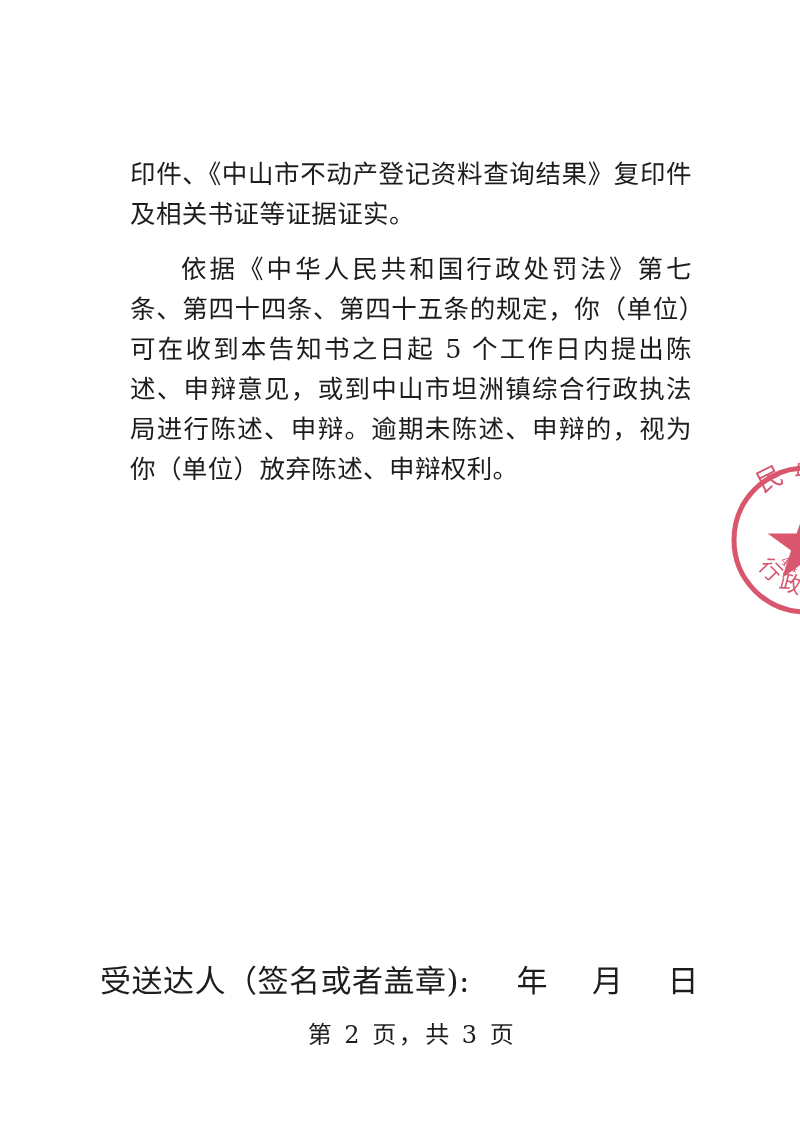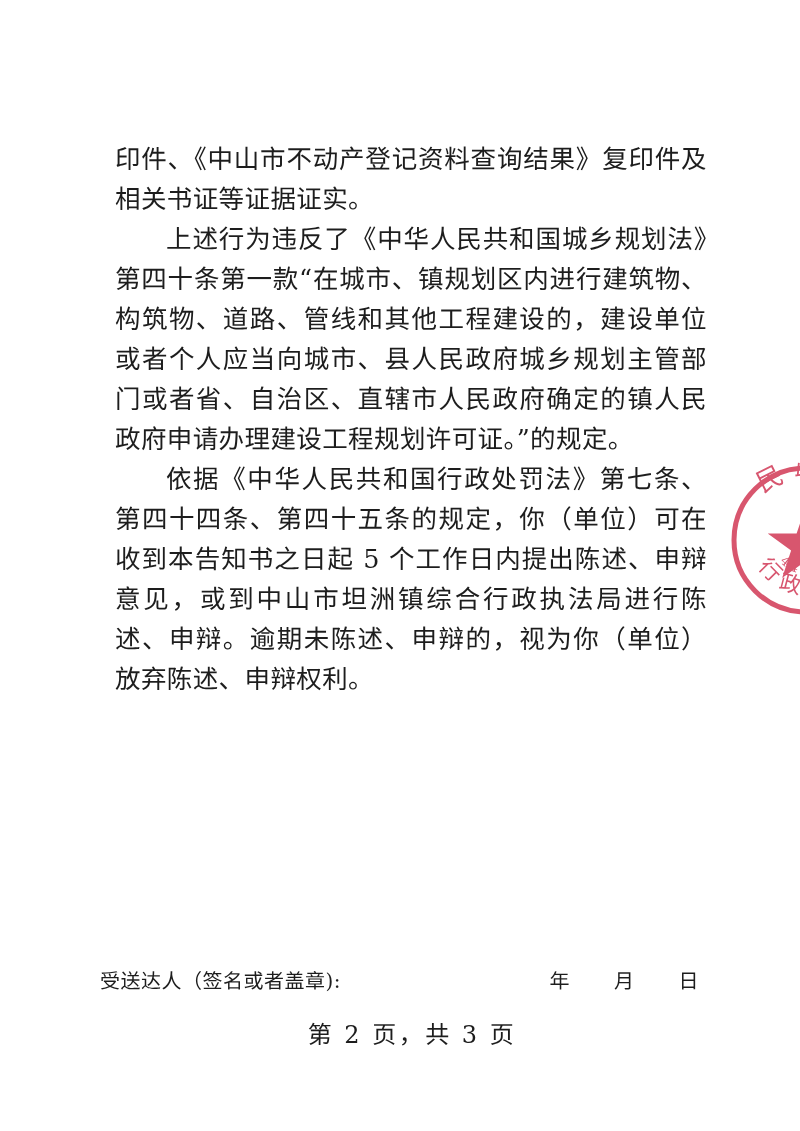--- a/index.html
+++ b/index.html
@@ -22,21 +22,21 @@
 
   
   .doc-body {
     position: absolute;
     left: 115px;
     top: 139px;
     width: 592px;
   }
 
   .para {
-    margin: 0;
+    margin: 15px;
     font-size: 25.5px;
     line-height: 40px;
     letter-spacing: 0.4px;
     text-align: justify;
     text-justify: inter-character;
     text-align-last: left;
     color: #1d1d1d;
     word-break: break-all;
   }
 
@@ -55,21 +55,21 @@
 
   
   .sign-row {
     position: absolute;
     left: 100px;
     top: 963px;
     width: 605px;
     display: flex;
     align-items: baseline;
     justify-content: space-between;
-    font-size: 20px;
+    font-size: 31px;
     line-height: 36px;
     color: #1d1d1d;
   }
 
   .sign-left {
     white-space: nowrap;
     letter-spacing: 0.5px;
   }
 
   .sign-date {
@@ -117,21 +117,20 @@
 </style>
 </head>
 <body>
 
 <div id="page">
 
   <div class="doc-body">
 
     <p class="para cont">印件、《中山市不动产登记资料查询结果》复印件及相关书证等证据证实。</p>
 
-    <p class="para indent">上述行为违反了《中华人民共和国城乡规划法》第四十条第一款“在城市、镇规划区内进行建筑物、构筑物、道路、管线和其他工程建设的，建设单位或者个人应当向城市、县人民政府城乡规划主管部门或者省、自治区、直辖市人民政府确定的镇人民政府申请办理建设工程规划许可证。”的规定。</p>
 
 
 
     <p class="para indent">依据《中华人民共和国行政处罚法》第七条、第四十四条、第四十五条的规定，你（单位）可在收到本告知书之日起 5 个工作日内提出陈述、申辩意见，或到中山市坦洲镇综合行政执法局进行陈述、申辩。逾期未陈述、申辩的，视为你（单位）放弃陈述、申辩权利。</p>
 
   </div>
 
   <div class="sign-row">
     <span class="sign-left">受送达人（签名或者盖章):</span>
     <span class="sign-date">

